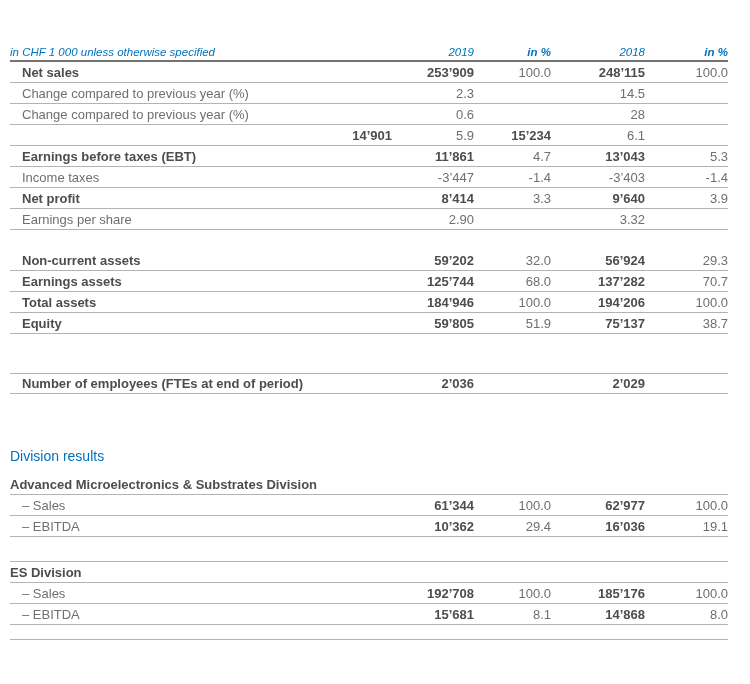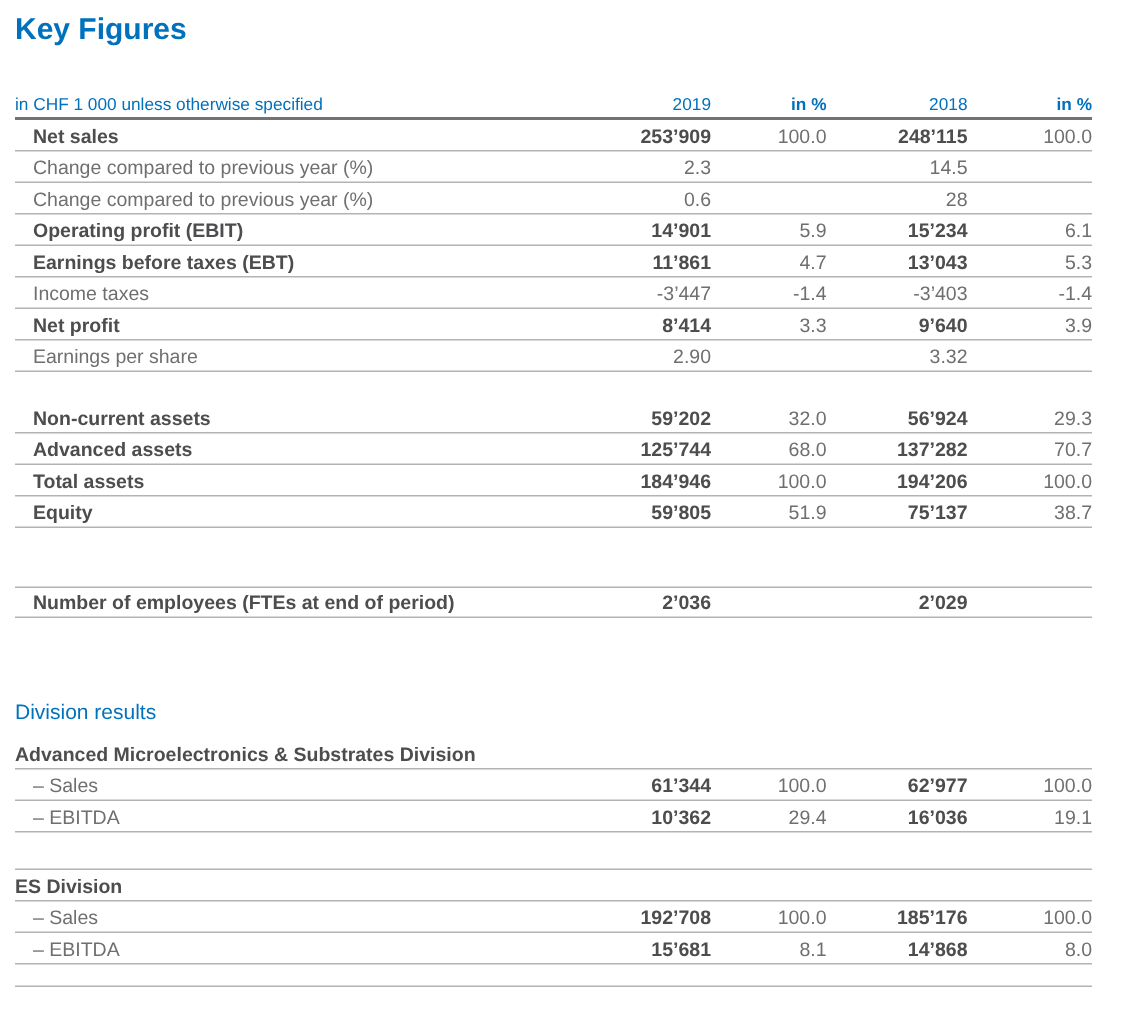--- a/index.html
+++ b/index.html
@@ -9,21 +9,21 @@
     --line:#B3B3B3;
     --line-dark:#737373;
   }
   *{box-sizing:border-box;}
   html,body{margin:0;padding:0;background:#ffffff;}
   body{font-family:"Liberation Sans", sans-serif;}
   .page{width:750px;height:684px;background:#fff;overflow:hidden;}
   h1{color:var(--blue);font-size:20px;font-weight:bold;margin:8px 0 0 10px;line-height:24px;}
   .table{width:718px;margin-left:10px;font-size:13px;color:var(--txt);}
   .grid{display:grid;grid-template-columns:1fr 82px 77px 94px 83px;align-items:center;}
-  .thead{margin-top:30px;height:18px;border-bottom:2px solid var(--line-dark);}
+  .thead{margin-top:44px;height:18px;border-bottom:2px solid var(--line-dark);font-style:italic;}
   .unit{color:var(--blue);font-size:11.5px;}
   .ch{color:var(--blue);font-size:11.5px;text-align:right;}
   .chb{font-weight:bold;}
   .trow{height:21px;border-bottom:1px solid var(--line);}
   .num{text-align:right;}
   .b{font-weight:bold;color:var(--txt-bold);}
   .lbl{white-space:nowrap;overflow:hidden;padding-left:12px;}
   .sp{border:none;}
   .sp20{height:20px;}
   .sp39{height:39px;}
@@ -31,21 +31,20 @@
   .emp .trow{border-top:1px solid var(--line);}
   h2{color:var(--blue);font-size:14px;font-weight:normal;margin:54px 0 10px 0;line-height:17px;}
   .dtitle{height:20px;display:flex;align-items:center;border-bottom:1px solid var(--line);font-weight:bold;color:var(--txt-bold);}
   .dtitle.topline{border-top:1px solid var(--line);height:22px;}
   .endline{border-top:1px solid var(--line);margin-top:14px;height:1px;}
 </style>
 </head>
 <body>
 
 <div class="page">
-  <h1>Key Figures</h1>
 
   <div class="table">
 
     <div class="thead grid">
       <span class="unit">in CHF 1 000 unless otherwise specified</span>
       <span class="ch">2019</span>
       <span class="ch chb">in %</span>
       <span class="ch">2018</span>
       <span class="ch chb">in %</span>
     </div>
@@ -66,21 +65,20 @@
           <span class="num"></span>
         </div>
         <div class="trow grid">
           <span class="lbl">Change compared to previous year (%)</span>
           <span class="num">0.6</span>
           <span class="num"></span>
           <span class="num">28</span>
           <span class="num"></span>
         </div>
         <div class="trow grid">
-          <span class="lbl b">Operating profit (EBIT)</span>
           <span class="num b">14’901</span>
           <span class="num">5.9</span>
           <span class="num b">15’234</span>
           <span class="num">6.1</span>
         </div>
         <div class="trow grid">
           <span class="lbl b">Earnings before taxes (EBT)</span>
           <span class="num b">11’861</span>
           <span class="num">4.7</span>
           <span class="num b">13’043</span>
@@ -111,21 +109,21 @@
     <div class="sp sp20"></div>
     <div>
         <div class="trow grid">
           <span class="lbl b">Non-current assets</span>
           <span class="num b">59’202</span>
           <span class="num">32.0</span>
           <span class="num b">56’924</span>
           <span class="num">29.3</span>
         </div>
         <div class="trow grid">
-          <span class="lbl b">Advanced assets</span>
+          <span class="lbl b">Earnings assets</span>
           <span class="num b">125’744</span>
           <span class="num">68.0</span>
           <span class="num b">137’282</span>
           <span class="num">70.7</span>
         </div>
         <div class="trow grid">
           <span class="lbl b">Total assets</span>
           <span class="num b">184’946</span>
           <span class="num">100.0</span>
           <span class="num b">194’206</span>

